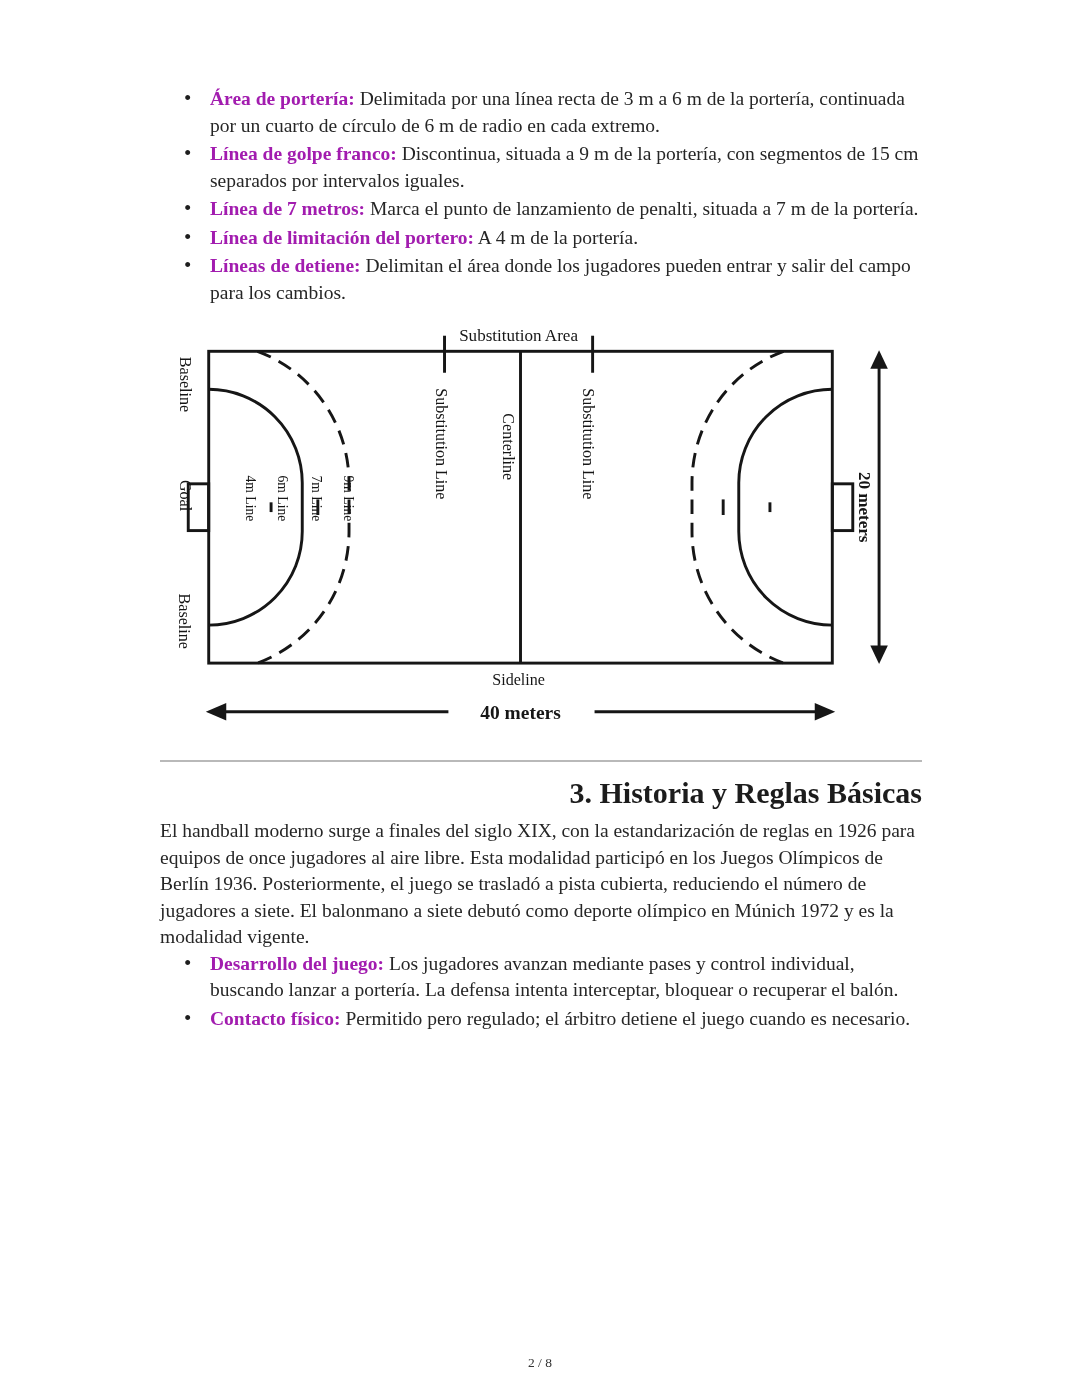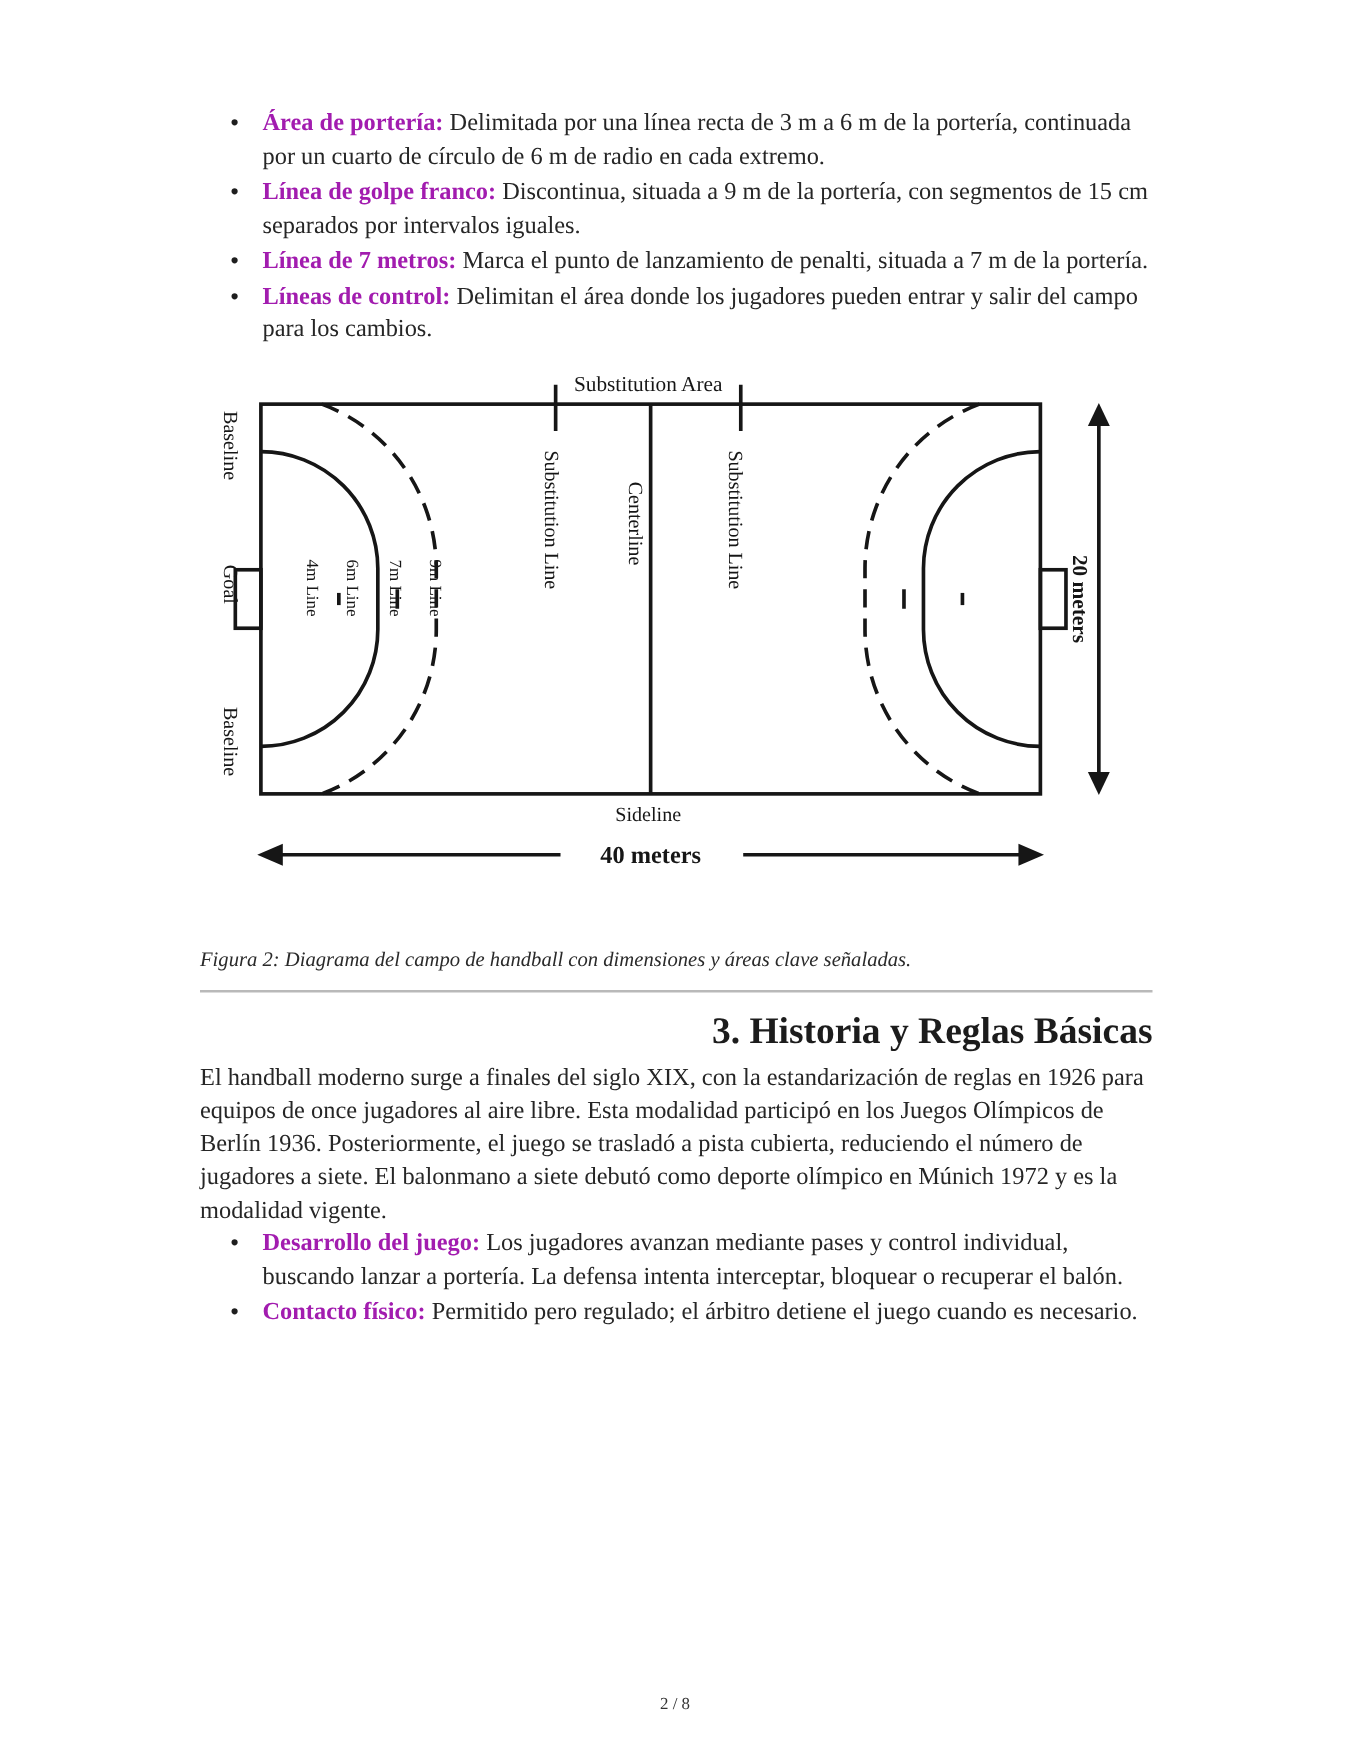--- a/index.html
+++ b/index.html
@@ -90,21 +90,22 @@
 </style>
 </head>
 <body>
 
 <div class="content">
 
   <ul class="bullets">
     <li><b class="term">Área de portería:</b> <span>Delimitada por una línea recta de 3 m a 6 m de la portería, continuada por un cuarto de círculo de 6 m de radio en cada extremo.</span></li>
     <li><b class="term">Línea de golpe franco:</b> <span>Discontinua, situada a 9 m de la portería, con segmentos de 15 cm separados por intervalos iguales.</span></li>
     <li><b class="term">Línea de 7 metros:</b> <span>Marca el punto de lanzamiento de penalti, situada a 7 m de la portería.</span></li>
-    <li><b class="term">Líneas de control:</b> <span>Delimitan el área donde los jugadores pueden entrar y salir del campo para los cambios.</span></li>
+    <li><b class="term">Línea de limitación del portero:</b> <span>A 4 m de la portería.</span></li>
+    <li><b class="term">Líneas de detiene:</b> <span>Delimitan el área donde los jugadores pueden entrar y salir del campo para los cambios.</span></li>
   </ul>
 
   <div class="figure-block">
     <svg viewBox="0 0 780 435" width="760" height="424" xmlns="http://www.w3.org/2000/svg">
 
       <g stroke="#161616" stroke-width="3" fill="none">
         <rect x="50" y="30" width="640" height="320"></rect>
         <line x1="370" y1="30" x2="370" y2="350"></line>
         <line x1="292" y1="14" x2="292" y2="52"></line>
         <line x1="444" y1="14" x2="444" y2="52"></line>
@@ -148,21 +149,20 @@
         <text class="dt-sm" x="156" y="181" text-anchor="middle" transform="rotate(90 156 181)">7m Line</text>
         <text class="dt-sm" x="189" y="181" text-anchor="middle" transform="rotate(90 189 181)">9m Line</text>
 
         <text class="dt" x="368" y="372" text-anchor="middle">Sideline</text>
 
         <text class="dt-dim-v" x="717" y="190" text-anchor="middle" transform="rotate(90 717 190)">20 meters</text>
         <text class="dt-dim-h" x="370" y="407" text-anchor="middle">40 meters</text>
       </g>
     </svg>
 
-    <div class="caption">Figura 2: Diagrama del campo de handball con dimensiones y áreas clave señaladas.</div>
   </div>
 
   <hr class="divider">
 
   <h2 class="section-heading">3. Historia y Reglas Básicas</h2>
 
   <p class="paragraph">El handball moderno surge a finales del siglo XIX, con la estandarización de reglas en 1926 para equipos de once jugadores al aire libre. Esta modalidad participó en los Juegos Olímpicos de Berlín 1936. Posteriormente, el juego se trasladó a pista cubierta, reduciendo el número de jugadores a siete. El balonmano a siete debutó como deporte olímpico en Múnich 1972 y es la modalidad vigente.</p>
 
   <ul class="bullets second-list">
     <li><b class="term">Desarrollo del juego:</b> <span>Los jugadores avanzan mediante pases y control individual, buscando lanzar a portería. La defensa intenta interceptar, bloquear o recuperar el balón.</span></li>

